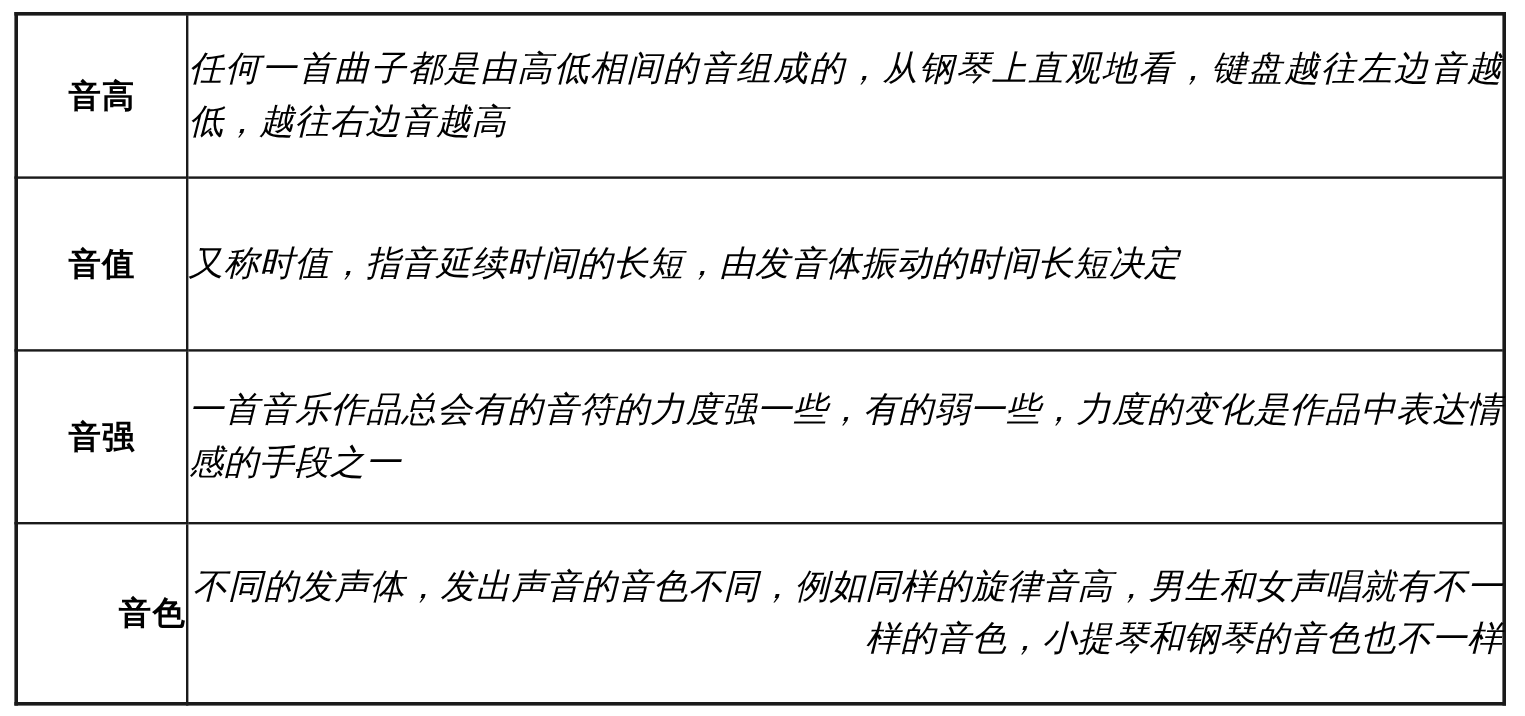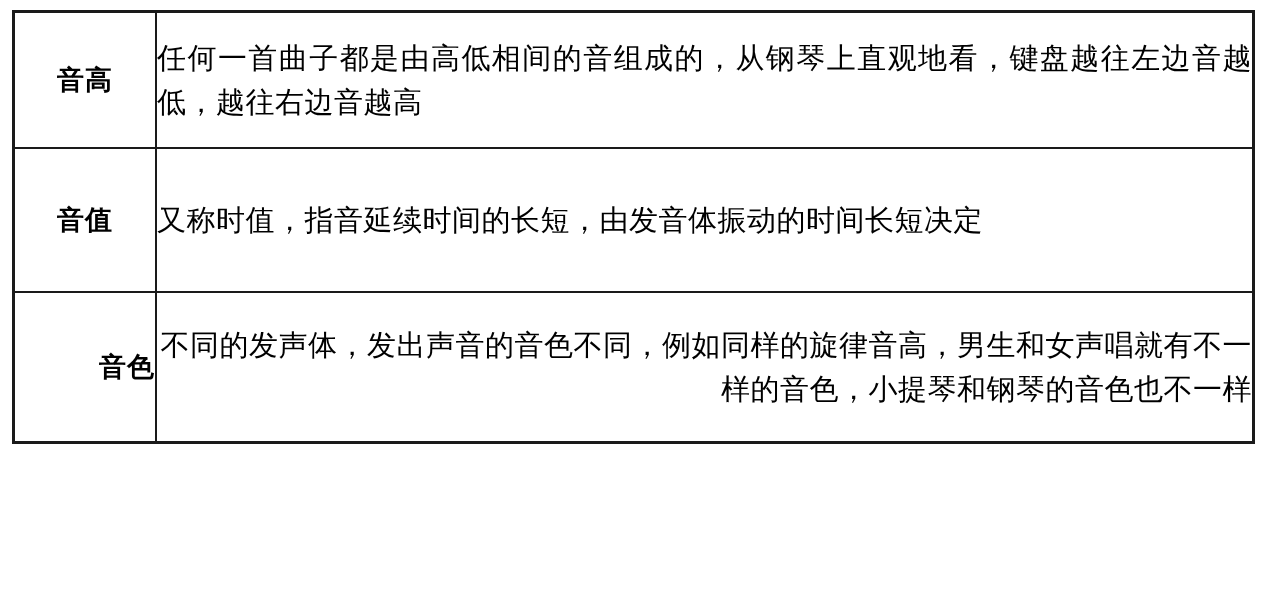--- a/index.html
+++ b/index.html
@@ -46,20 +46,21 @@
     padding: 14px 22px 14px 26px;
     font-size: 29px;
     line-height: 1.52;
     text-align: justify;
     text-justify: inter-ideograph;
     letter-spacing: 0.5px;
     color: #000000;
   }
   .desc-text {
     display: block;
+    font-style: italic;
   }
   
   tr.row-0 td { height: 134px; }
   tr.row-1 td { height: 142px; }
   tr.row-2 td { height: 142px; }
   tr.row-3 td { height: 148px; text-align: right; }
 </style>
 </head>
 <body>
 
@@ -71,20 +72,26 @@
         <td class="desc-cell">
           <span class="desc-text">任何一首曲子都是由高低相间的音组成的，从钢琴上直观地看，键盘越往左边音越低，越往右边音越高</span>
         </td>
       </tr>
       <tr class="row-1">
         <td class="term-cell">音值</td>
         <td class="desc-cell">
           <span class="desc-text">又称时值，指音延续时间的长短，由发音体振动的时间长短决定</span>
         </td>
       </tr>
+      <tr class="row-2">
+        <td class="term-cell">音强</td>
+        <td class="desc-cell">
+          <span class="desc-text">一首音乐作品总会有的音符的力度强一些，有的弱一些，力度的变化是作品中表达情感的手段之一</span>
+        </td>
+      </tr>
       <tr class="row-3">
         <td class="term-cell">音色</td>
         <td class="desc-cell">
           <span class="desc-text">不同的发声体，发出声音的音色不同，例如同样的旋律音高，男生和女声唱就有不一样的音色，小提琴和钢琴的音色也不一样</span>
         </td>
       </tr>
     </tbody>
   </table>
 </div>
 

